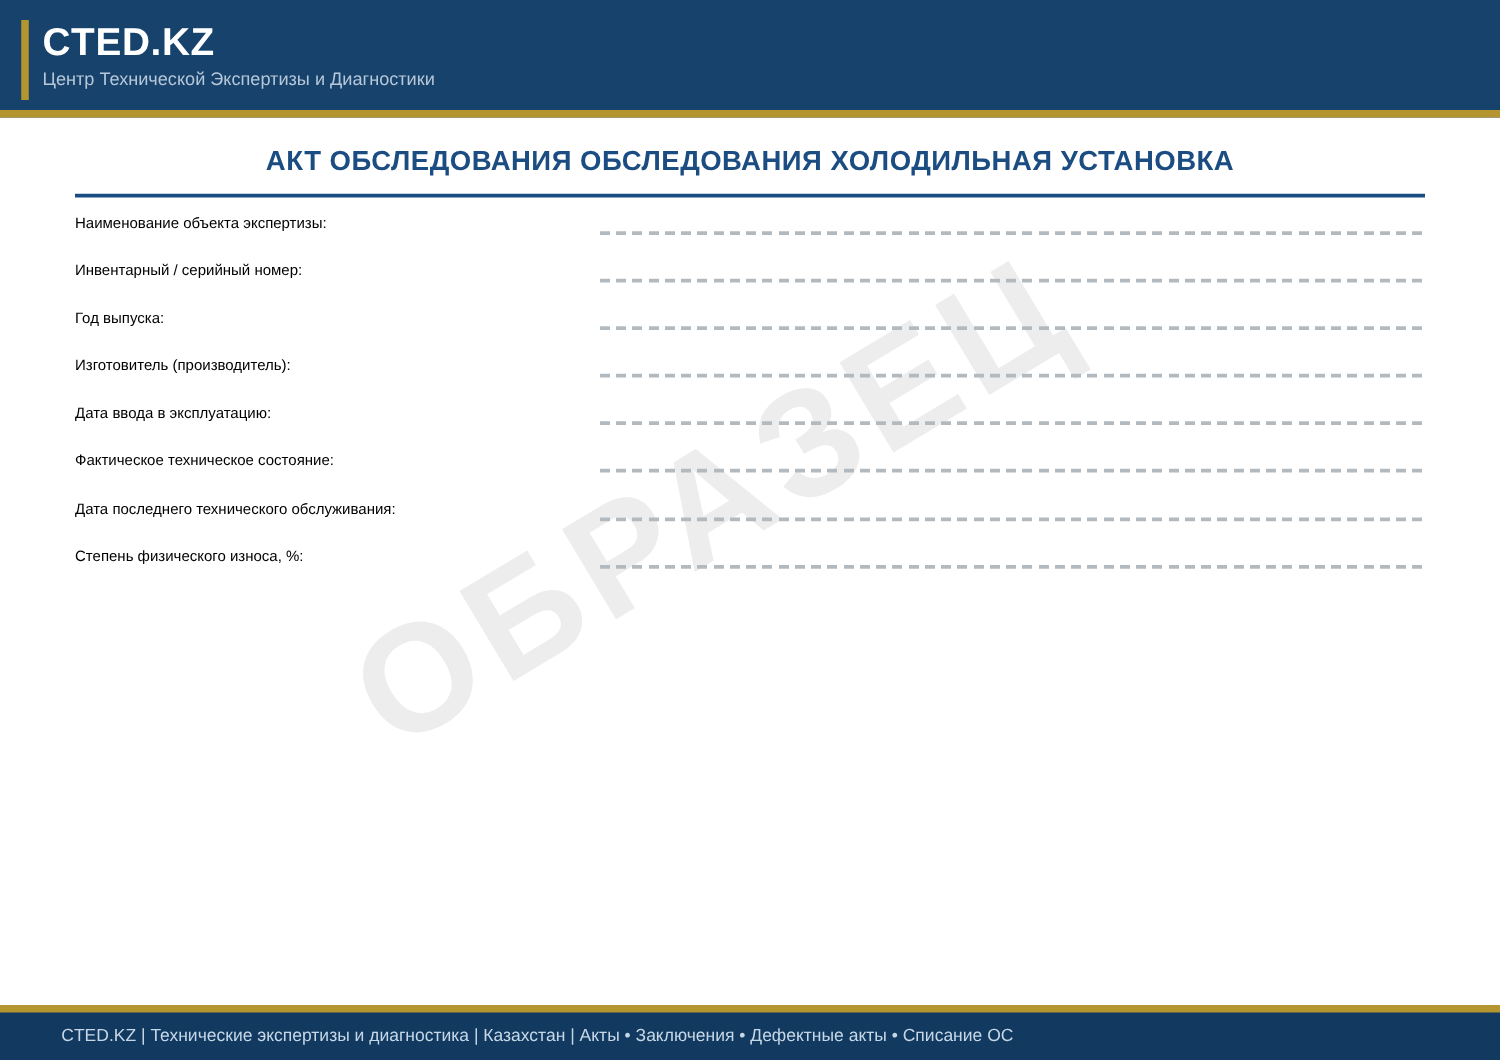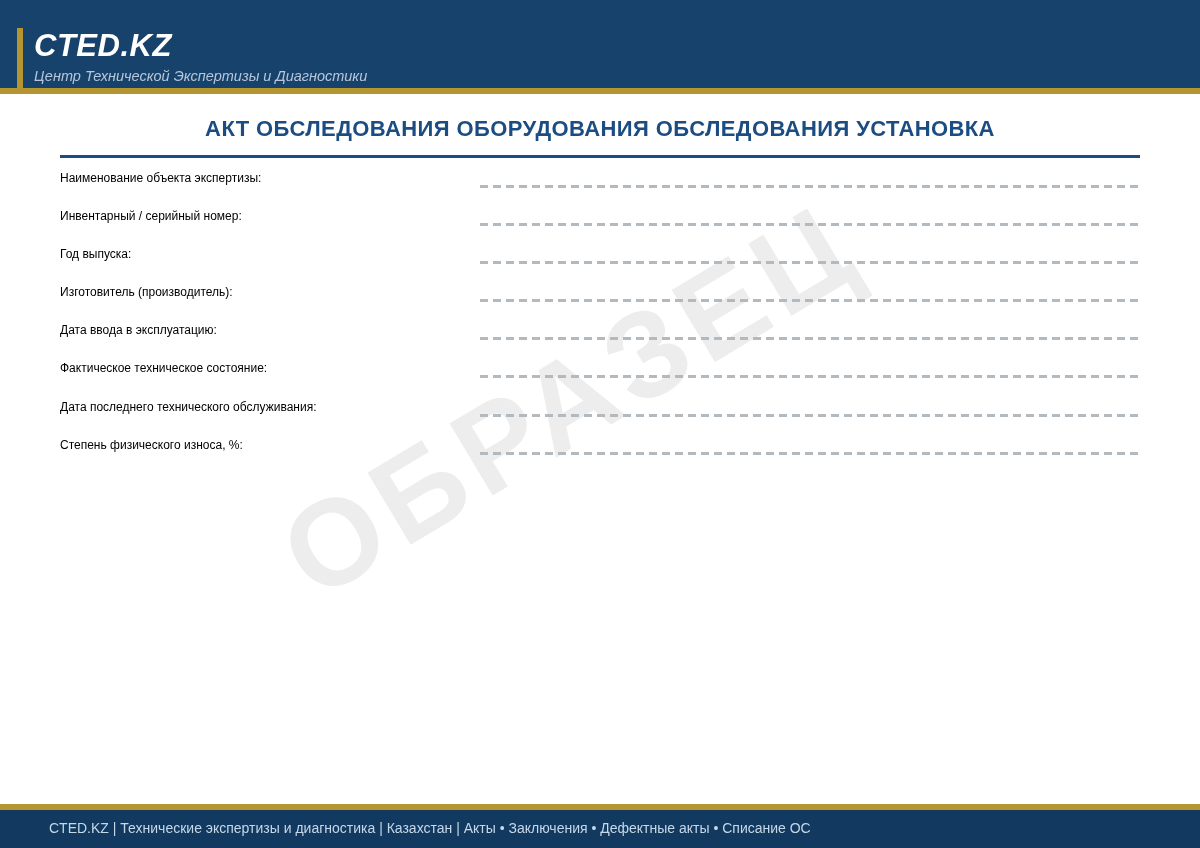--- a/index.html
+++ b/index.html
@@ -17,25 +17,24 @@
   .header {
     position: absolute;
     top: 0; left: 0; right: 0;
     height: 94px;
     background: #17426b;
     border-bottom: 6px solid #b5952f;
   }
   .brand {
     position: absolute;
     left: 17px;
-    top: 28px;
+    top: 16px;
     border-left: 6px solid #b5952f;
     padding-left: 11px;
     min-height: 64px;
-    font-style: italic;
   }
   .logo {
     color: #ffffff;
     font-size: 31px;
     font-weight: bold;
     line-height: 36px;
     letter-spacing: 0.5px;
   }
   .tagline {
     color: #b6c7d9;
@@ -163,21 +162,21 @@
 
   <div class="header">
     <div class="brand">
       <div class="logo">CTED.KZ</div>
       <div class="tagline">Центр Технической Экспертизы и Диагностики</div>
     </div>
   </div>
 
   <div class="watermark">ОБРАЗЕЦ</div>
 
-  <div class="doc-title">АКТ ОБСЛЕДОВАНИЯ ОБОРУДОВАНИЯ ОБСЛЕДОВАНИЯ УСТАНОВКА</div>
+  <div class="doc-title">АКТ ОБСЛЕДОВАНИЯ ОБСЛЕДОВАНИЯ ХОЛОДИЛЬНАЯ УСТАНОВКА</div>
   <div class="title-divider"></div>
 
   <div class="form">
     <div class="form-row">
       <span class="field-label">Наименование объекта экспертизы:</span>
       <span class="field-line"></span>
     </div>
     <div class="form-row">
       <span class="field-label">Инвентарный / серийный номер:</span>
       <span class="field-line"></span>

